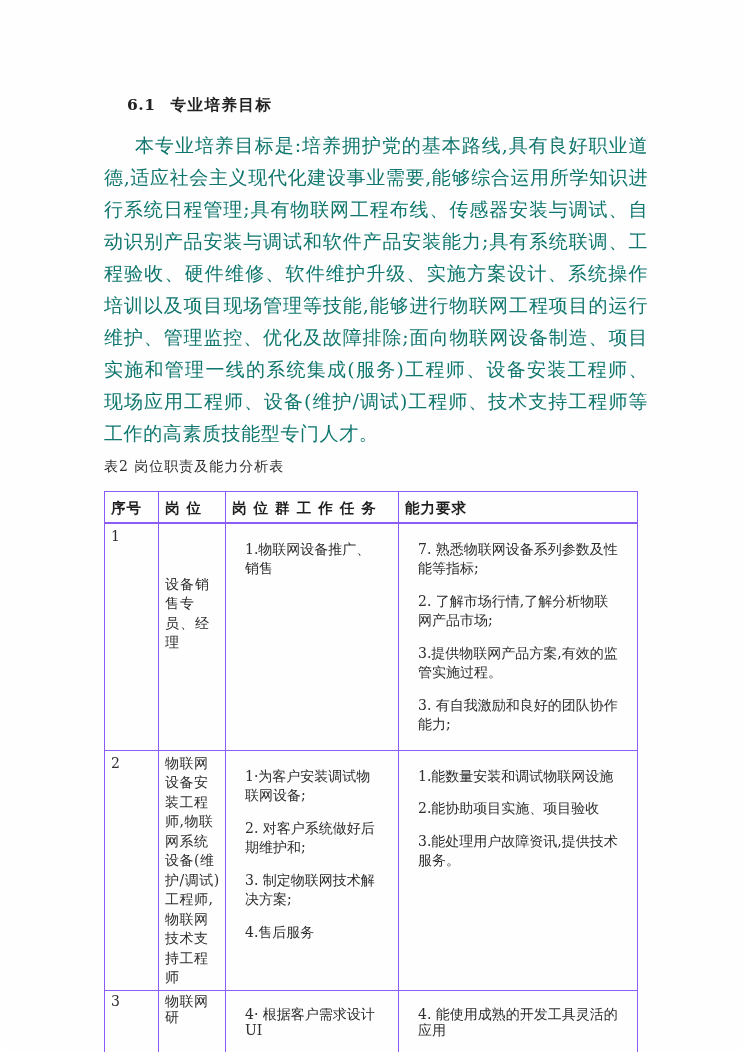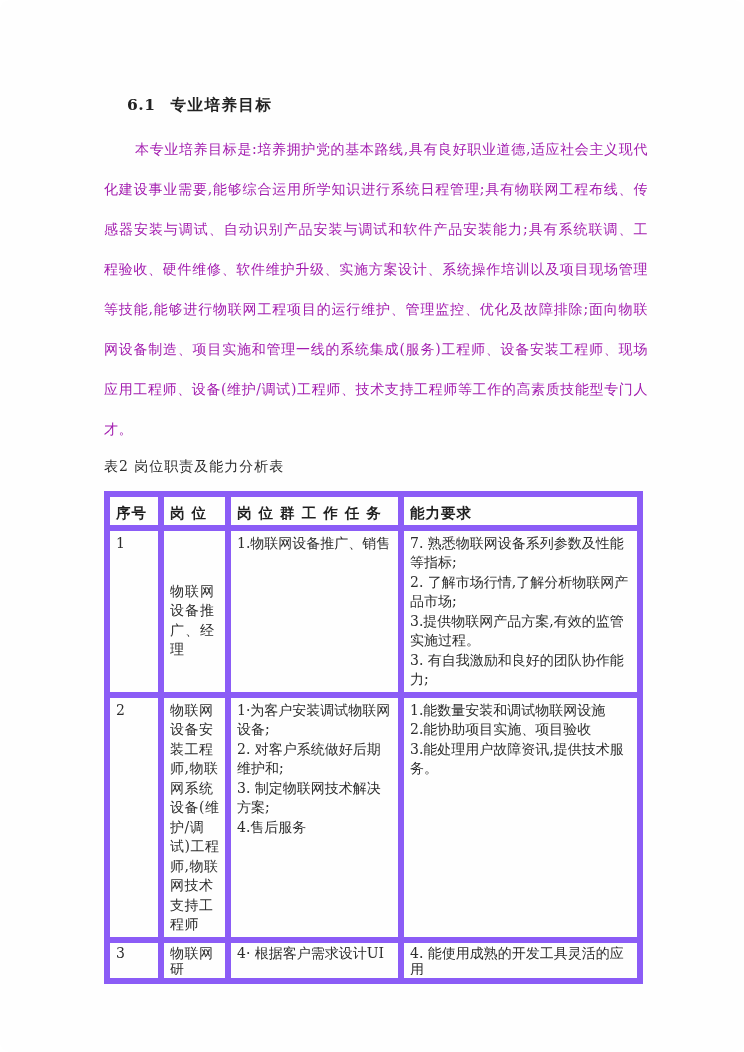--- a/index.html
+++ b/index.html
@@ -18,45 +18,45 @@
     margin-left: 23px;
     font-size: 15.5px;
     font-weight: bold;
     letter-spacing: 1.5px;
     line-height: 21px;
     color: #222;
   }
   .section-heading .num { margin-right: 15px; letter-spacing: 0.5px; }
   .body-text {
     margin-top: 14px;
-    font-size: 14px;
-    line-height: 40px;
+    font-size: 19px;
+    line-height: 32px;
     letter-spacing: 0.6px;
     text-align: justify;
     text-indent: 31px;
-    color: #a21caf;
+    color: #0f766e;
   }
   .body-text.second { margin-top: 0; }
   .table-caption {
     margin-top: 7px;
     width: 533px;
     text-align: left;
     font-size: 14px;
     letter-spacing: 1px;
     line-height: 20px;
     color: #2b2b2b;
   }
   table.analysis-table {
     margin-top: 15px;
     width: 533px;
     border-collapse: collapse;
     table-layout: fixed;
   }
   .analysis-table th, .analysis-table td {
-    border: 6px solid #8b5cf6;
+    border: 1px solid #8b5cf6;
     vertical-align: top;
     text-align: left;
     font-size: 14px;
     line-height: 19.5px;
     padding: 3px 5px 2px 6px;
     color: #2d2d2d;
     overflow: hidden;
   }
   .analysis-table th {
     font-weight: bold;
@@ -66,21 +66,21 @@
     padding-top: 6px;
     border-bottom-width: 2px;
     color: #1f1f1f;
     white-space: nowrap;
   }
   .row-1 td { height: 138px; }
   .row-2 td { height: 201px; }
   .row-3 td { height: 21px; line-height: 16px; padding-top: 2px; padding-bottom: 1px; }
   td.post-cell-1 { padding-top: 51px; letter-spacing: 1px; }
   td.post-cell { letter-spacing: 0.5px; margin-left: 40px; }
-  .cell-item { margin: 0; }
+  .cell-item { margin: 13px; }
 </style>
 </head>
 <body>
 
 <div class="page">
 
   <h2 class="section-heading"><span class="num">6.1</span><span>专业培养目标</span></h2>
 
   <p class="body-text">本专业培养目标是:培养拥护党的基本路线,具有良好职业道德,适应社会主义现代化建设事业需要,能够综合运用所学知识进行系统日程管理;具有物联网工程布线、传感器安装与调试、自动识别产品安装与调试和软件产品安装能力;具有系统联调、工程验收、硬件维修、软件维护升级、实施方案设计、系统操作培训以及项目现场管理等技能,能够进行物联网工程项目的运行维护、管理监控、优化及故障排除;面向物联网设备制造、项目实施和管理一线的系统集成(服务)工程师、设备安装工程师、现场应用工程师、设备(维护/调试)工程师、技术支持工程师等工作的高素质技能型专门人才。</p>
 
@@ -96,21 +96,21 @@
     </colgroup>
     <tbody>
         <tr>
       <th>序号</th>
       <th>岗 位</th>
       <th>岗 位 群 工 作 任 务</th>
       <th>能力要求</th>
     </tr>
     <tr class="row-1">
       <td>1</td>
-      <td class="post-cell-1">物联网设备推广、经理</td>
+      <td class="post-cell-1">设备销售专员、经理</td>
       <td>
         <div class="cell-item">1.物联网设备推广、销售</div>
       </td>
       <td>
         <div class="cell-item">7. 熟悉物联网设备系列参数及性能等指标;</div>
         <div class="cell-item">2. 了解市场行情,了解分析物联网产品市场;</div>
         <div class="cell-item">3.提供物联网产品方案,有效的监管实施过程。</div>
         <div class="cell-item">3. 有自我激励和良好的团队协作能力;</div>
       </td>
     </tr>

